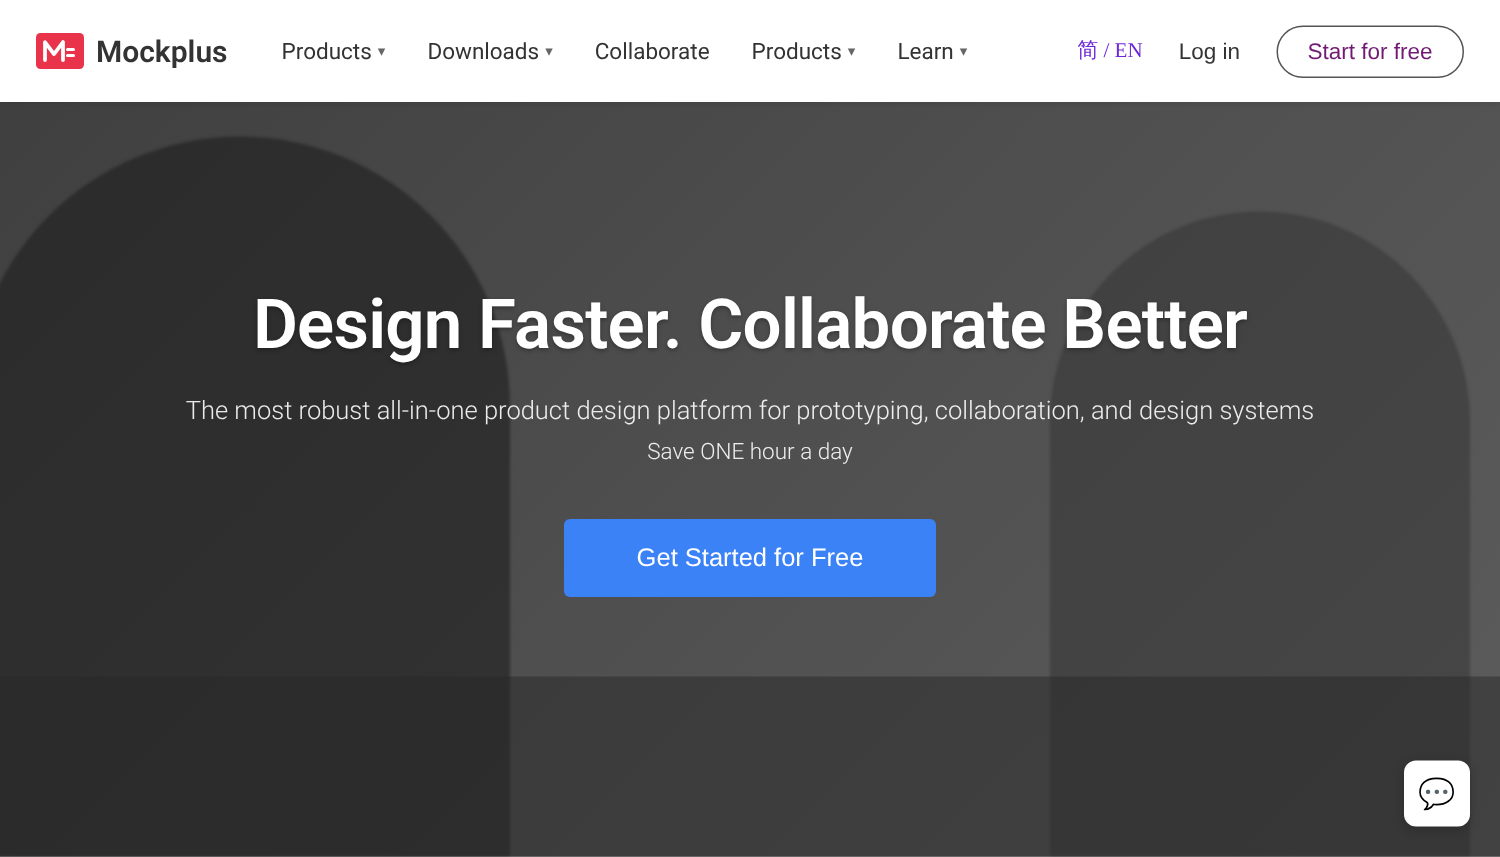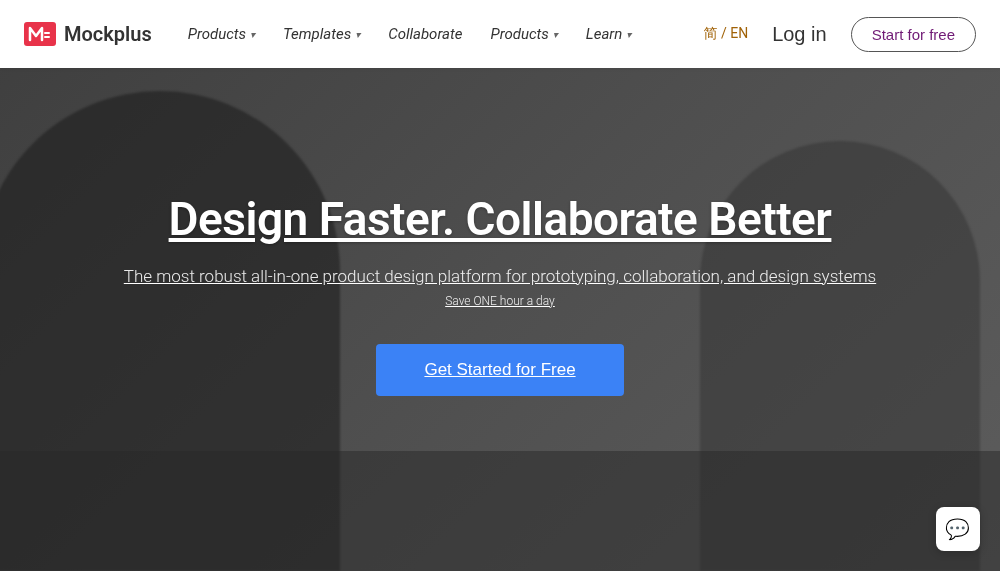--- a/index.html
+++ b/index.html
@@ -31,21 +31,20 @@
     .logo-text {
       font-size: 20px;
       font-weight: 600;
       color: #333;
     }
     .nav-items {
       display: flex;
       align-items: center;
       gap: 4px;
       flex: 1;
-      font-style: italic;
     }
     .nav-item {
       display: flex;
       align-items: center;
       gap: 4px;
       padding: 8px 12px;
       font-size: 15px;
       color: #333;
       cursor: pointer;
       border-radius: 4px;
@@ -55,25 +54,26 @@
       font-size: 10px;
       color: #666;
     }
     .nav-right {
       display: flex;
       align-items: center;
       gap: 12px;
     }
     .lang-switcher {
       font-size: 14px;
-      color: #a16207;
-      cursor: pointer;
+      color: #6d28d9;
+      cursor: pointer;
+      font-family: Liberation Serif, serif;
     }
     .login-btn {
-      font-size: 20px;
+      font-size: 15px;
       color: #333;
       cursor: pointer;
       padding: 6px 12px;
       border: none;
       background: none;
     }
     .start-btn {
       background: transparent;
       border: 1.5px solid #555;
       border-radius: 20px;
@@ -135,38 +135,37 @@
     .hero-content {
       position: absolute;
       top: 0; left: 0; right: 0; bottom: 0;
       display: flex;
       flex-direction: column;
       align-items: center;
       justify-content: center;
       padding-top: 36px;
       text-align: center;
       color: #fff;
-      text-decoration: underline;
     }
     .hero-title {
       font-size: 46px;
       font-weight: 600;
       color: #fff;
       margin-bottom: 20px;
       text-shadow: 0 1px 3px rgba(0,0,0,0.3);
       letter-spacing: -0.5px;
     }
     .hero-subtitle {
       font-size: 17px;
       color: rgba(255,255,255,0.9);
       margin-bottom: 8px;
       font-weight: 300;
     }
     .hero-tagline {
-      font-size: 12px;
+      font-size: 15px;
       color: rgba(255,255,255,0.9);
       margin-bottom: 36px;
       font-weight: 300;
     }
     .cta-button {
       background: #3b82f6;
       color: #fff;
       border: none;
       border-radius: 4px;
       padding: 16px 48px;
@@ -240,21 +239,21 @@
     </svg>
     <span class="logo-text">Mockplus</span>
   </a>
 
   <div class="nav-items">
     <div class="nav-item">
       <span>Products</span>
       <span class="chevron">▾</span>
     </div>
     <div class="nav-item">
-      <span>Templates</span>
+      <span>Downloads</span>
       <span class="chevron">▾</span>
     </div>
     <div class="nav-item">
       <span>Collaborate</span>
     </div>
     <div class="nav-item">
       <span>Products</span>
       <span class="chevron">▾</span>
     </div>
     <div class="nav-item">

